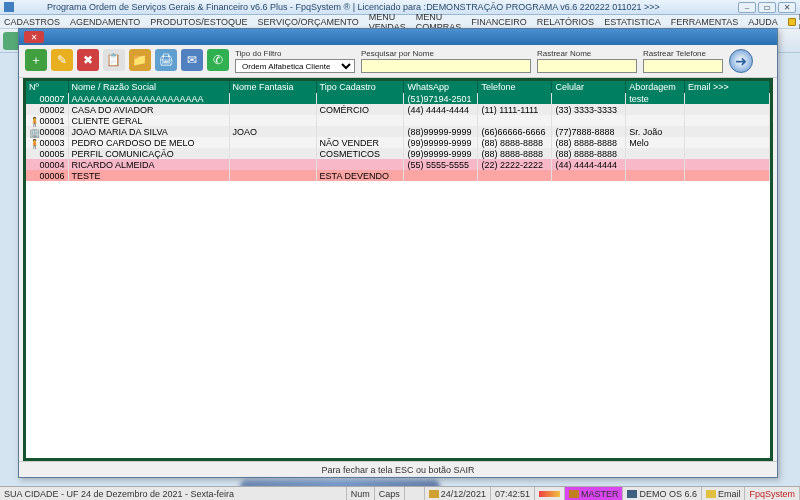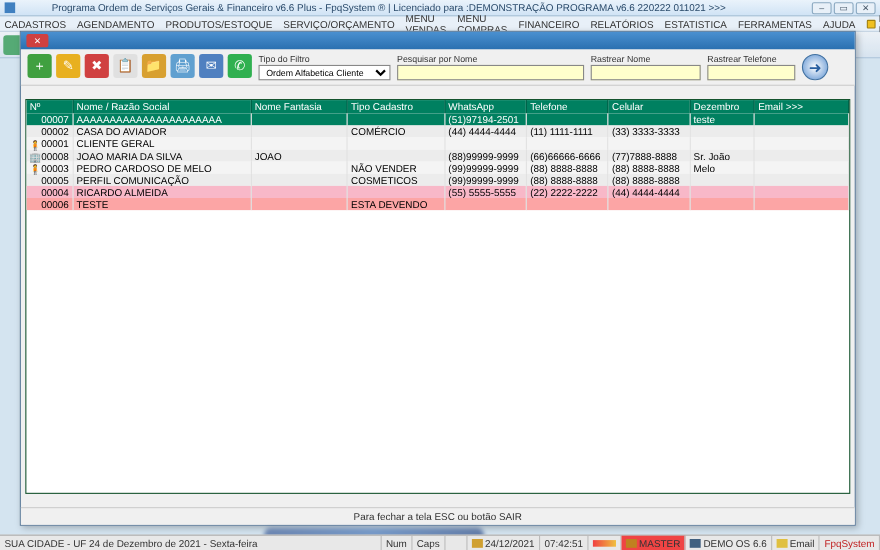--- a/index.html
+++ b/index.html
@@ -28,38 +28,38 @@
   .dlg-icons { display:flex; gap:4px; }
   .dlg-icons .dicon { width:22px; height:22px; border-radius:3px; display:flex; align-items:center; justify-content:center; font-size:12px; color:#fff; }
   
   .filter-group { display:flex; flex-direction:column; gap:1px; }
   .filter-group label { font-size:8px; color:#333; }
   .filter-group select, .filter-group input { height:14px; border:1px solid #888; font-size:8px; padding:0 2px; background:#fff; }
   .filter-group .yellow { background:#ffffcc; }
   
   .go-btn { width:24px; height:24px; border-radius:12px; background:radial-gradient(#fff,#5a90d0); border:1px solid #4070a0; display:flex; align-items:center; justify-content:center; color:#2a60a0; font-size:14px; align-self:center; }
   
-  .grid-wrap { flex:1; overflow:auto; margin:12px 4px; border:1px solid #14532d; background:#fff; position:relative; }
+  .grid-wrap { flex:1; overflow:auto; margin:0 4px; border:3px solid #14532d; background:#fff; position:relative; }
   table { width:100%; border-collapse:collapse; font-size:8px; }
   thead th { background:#008060; color:#fff; text-align:left; padding:1px 3px; border-right:1px solid #006048; font-weight:normal; white-space:nowrap; height:12px; }
   tbody td { padding:0 3px; border-right:1px solid #e0e0e0; white-space:nowrap; height:11px; }
   tbody tr:nth-child(odd){ background:#f4f4f4; }
   tbody tr:nth-child(even){ background:#ececec; }
   tbody tr.sel td { background:#008060; color:#fff; }
   tbody tr.pink td { background:#f8b8c8; }
   tbody tr.yellow td { background:#fca5a5; }
   .row-ico { display:inline-block; width:8px; height:8px; vertical-align:middle; }
   
   .dlg-foot { height:16px; display:flex; align-items:center; justify-content:center; font-size:8px; color:#333; border-top:1px solid #ccc; background:#f0f0f0; }
   
   .blur-art { position:absolute; left:240px; top:480px; width:200px; height:15px; background:linear-gradient(90deg,#2a4a8a,#3a6ab0,#1a3a7a); filter:blur(2px); border-radius:6px; opacity:0.6; }
   
   .statusbar { position:absolute; left:0; bottom:0; width:800px; height:14px; background:#e8e8e8; border-top:1px solid #aaa; display:flex; align-items:flex-end; font-size:8px; color:#333; }
   .statusbar .cell { border-right:1px solid #bbb; padding:0 4px; height:100%; display:flex; align-items:center; }
-  .statusbar .master { background:#ef4444; }
+  .statusbar .master { background:#d946ef; }
   .sb-ico { width:10px; height:8px; margin-right:2px; display:inline-block; }
 </style>
 </head>
 <body>
 
 <div class="titlebar">
   <svg class="icon" viewBox="0 0 10 10">
       <rect width="10" height="10" fill="#4080c0"></rect>
     </svg>
   <div class="title">Programa Ordem de Serviços Gerais &amp; Financeiro v6.6 Plus - FpqSystem ® | Licenciado para :DEMONSTRAÇÃO PROGRAMA v6.6 220222 011021 &gt;&gt;&gt;</div>
@@ -163,21 +163,21 @@
     <table>
       <thead>
           <tr id="grid-head">
             <th style="width: 4%;">Nº</th>
             <th style="width: 22%;">Nome / Razão Social</th>
             <th style="width: 12%;">Nome Fantasia</th>
             <th style="width: 12%;">Tipo Cadastro</th>
             <th style="width: 10%;">WhatsApp</th>
             <th style="width: 10%;">Telefone</th>
             <th style="width: 10%;">Celular</th>
-            <th style="width: 8%;">Dezembro</th>
+            <th style="width: 8%;">Abordagem</th>
             <th style="width: 12%;">Email  &gt;&gt;&gt;</th>
           </tr>
         </thead>
       <tbody id="grid-body">
           <tr class="sel">
             <td><span class="row-ico"></span> 00007</td>
             <td>AAAAAAAAAAAAAAAAAAAAAA</td>
             <td></td>
             <td></td>
             <td>(51)97194-2501</td>

